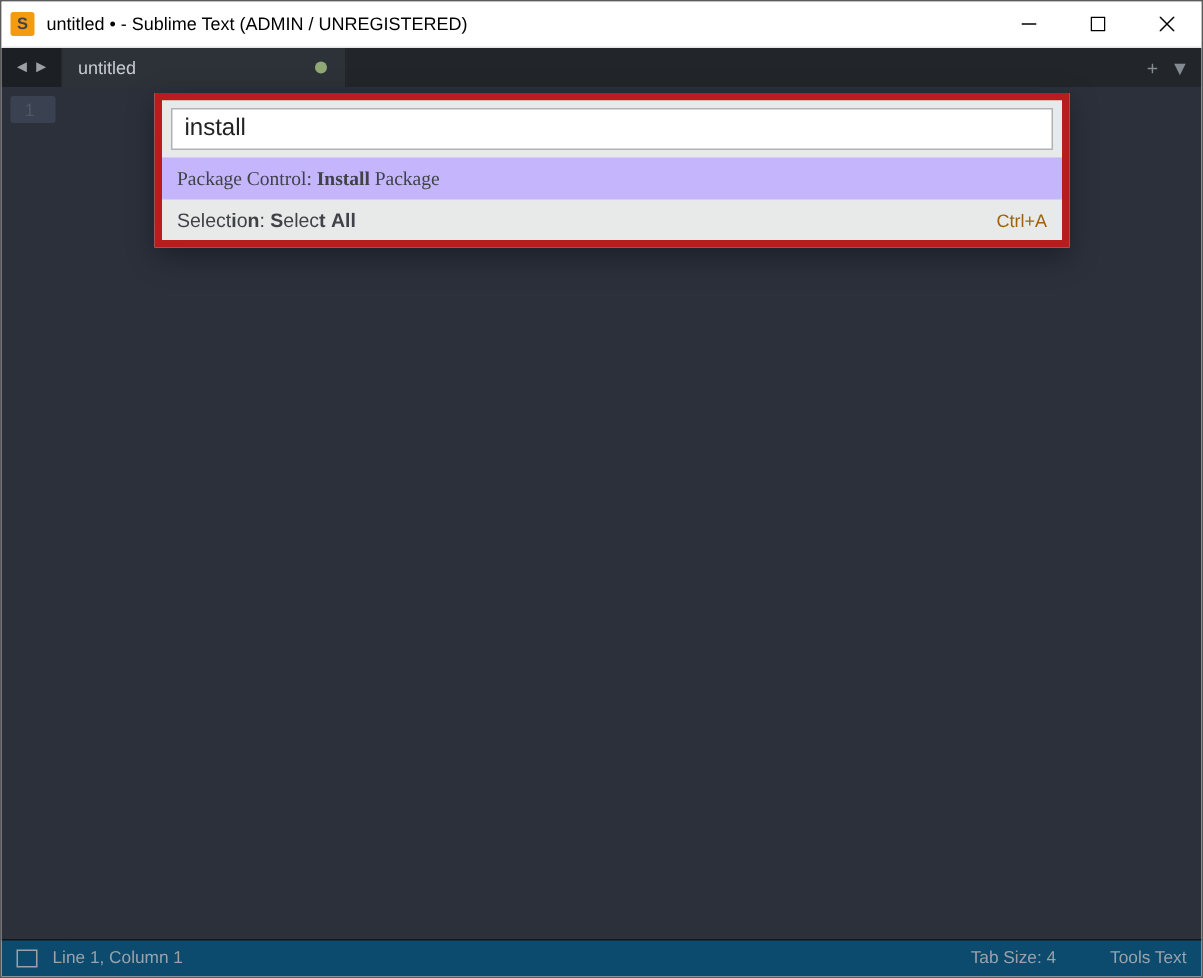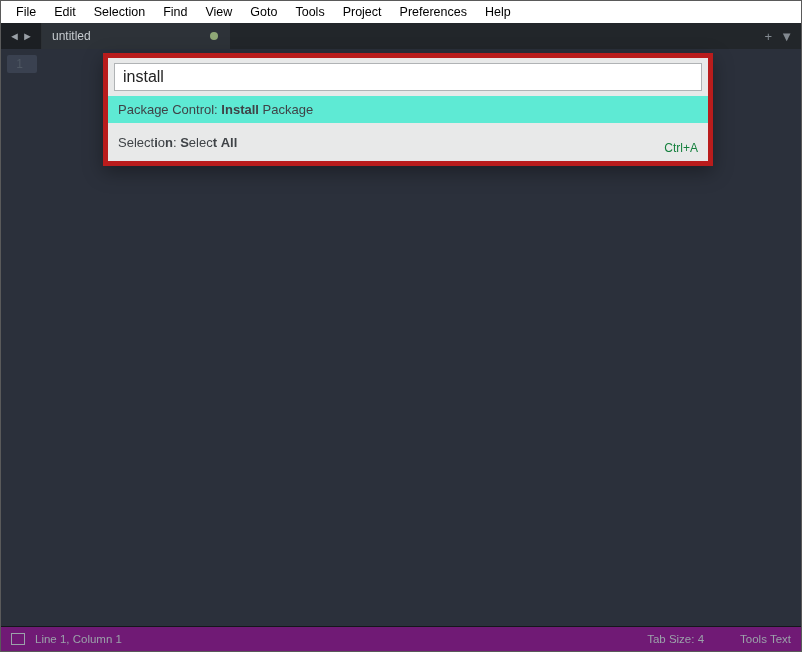--- a/index.html
+++ b/index.html
@@ -28,48 +28,58 @@
   .main{flex:1;display:flex;background:#2b303b;position:relative;}
   .gutter{width:42px;background:#2b303b;border-right:0;padding-top:6px;}
   .linenum{color:#4f5863;font-size:12px;text-align:right;padding-right:14px;height:18px;line-height:18px;background:#3a4150;margin-left:6px;margin-right:6px;border-radius:2px;}
   .editor{flex:1;position:relative;}
   
   .palette{position:absolute;top:4px;left:102px;width:600px;background:#e8e9e9;border:5px solid #b91c1c;box-shadow:0 6px 18px rgba(0,0,0,0.35);}
   .palette-input-wrap{padding:5px 6px 5px 6px;background:#e8e9e9;}
   .palette-input{width:100%;box-sizing:border-box;height:28px;border:1px solid #b0b3b5;background:#fff;font-size:16px;padding:0 8px;color:#222;outline:none;}
   .palette-list{}
   .palette-item{padding:6px 10px;font-size:13px;color:#3f4347;display:flex;align-items:center;justify-content:space-between;}
-  .palette-item.selected{background:#5eead4;}
+  .palette-item.selected{background:#c4b5fd;font-family:Liberation Serif, serif;}
   .palette-item .label b{font-weight:600;}
-  .palette-item .shortcut{color:#15803d;font-size:12px;margin-top:12px;}
+  .palette-item .shortcut{color:#a16207;font-size:12px;}
   
-  .statusbar{height:24px;background:#701a75;color:#9ba2aa;display:flex;align-items:center;font-size:11.5px;padding:0 10px;border-top:1px solid #14171a;}
+  .statusbar{height:24px;background:#0c4a6e;color:#9ba2aa;display:flex;align-items:center;font-size:11.5px;padding:0 10px;border-top:1px solid #14171a;}
   .status-left{display:flex;align-items:center;gap:10px;}
   .panel-icon{width:12px;height:10px;border:1px solid #9ba2aa;display:inline-block;}
   .status-spacer{flex:1;}
   .status-right{display:flex;align-items:center;gap:36px;}
 </style>
 </head>
 <body>
 
 <div class="window">
 
+  <div class="titlebar">
+    <div class="app-icon"></div>
+    <div class="title-text">untitled • - Sublime Text (ADMIN / UNREGISTERED)</div>
+    <div class="win-controls">
+      <div class="win-btn">
+        <svg viewBox="0 0 10 10">
+            <line x1="0" y1="5" x2="10" y2="5" stroke="#000" stroke-width="1"></line>
+          </svg>
+      </div>
+      <div class="win-btn">
+        <svg viewBox="0 0 10 10">
+            <rect x="0.5" y="0.5" width="9" height="9" fill="none" stroke="#000" stroke-width="1"></rect>
+          </svg>
+      </div>
+      <div class="win-btn">
+        <svg viewBox="0 0 10 10">
+            <line x1="0" y1="0" x2="10" y2="10" stroke="#000" stroke-width="1"></line>
+            <line x1="10" y1="0" x2="0" y2="10" stroke="#000" stroke-width="1"></line>
+          </svg>
+      </div>
+    </div>
+  </div>
 
-  <div class="menubar">
-    <div class="menu-item">File</div>
-    <div class="menu-item">Edit</div>
-    <div class="menu-item">Selection</div>
-    <div class="menu-item">Find</div>
-    <div class="menu-item">View</div>
-    <div class="menu-item">Goto</div>
-    <div class="menu-item">Tools</div>
-    <div class="menu-item">Project</div>
-    <div class="menu-item">Preferences</div>
-    <div class="menu-item">Help</div>
-  </div>
 
   <div class="tabrow">
     <div class="nav-arrows">
       <span>◄</span>
       <span>►</span>
     </div>
     <div class="tab">
       <span class="tab-name">untitled</span>
       <span class="tab-dirty"></span>
     </div>

